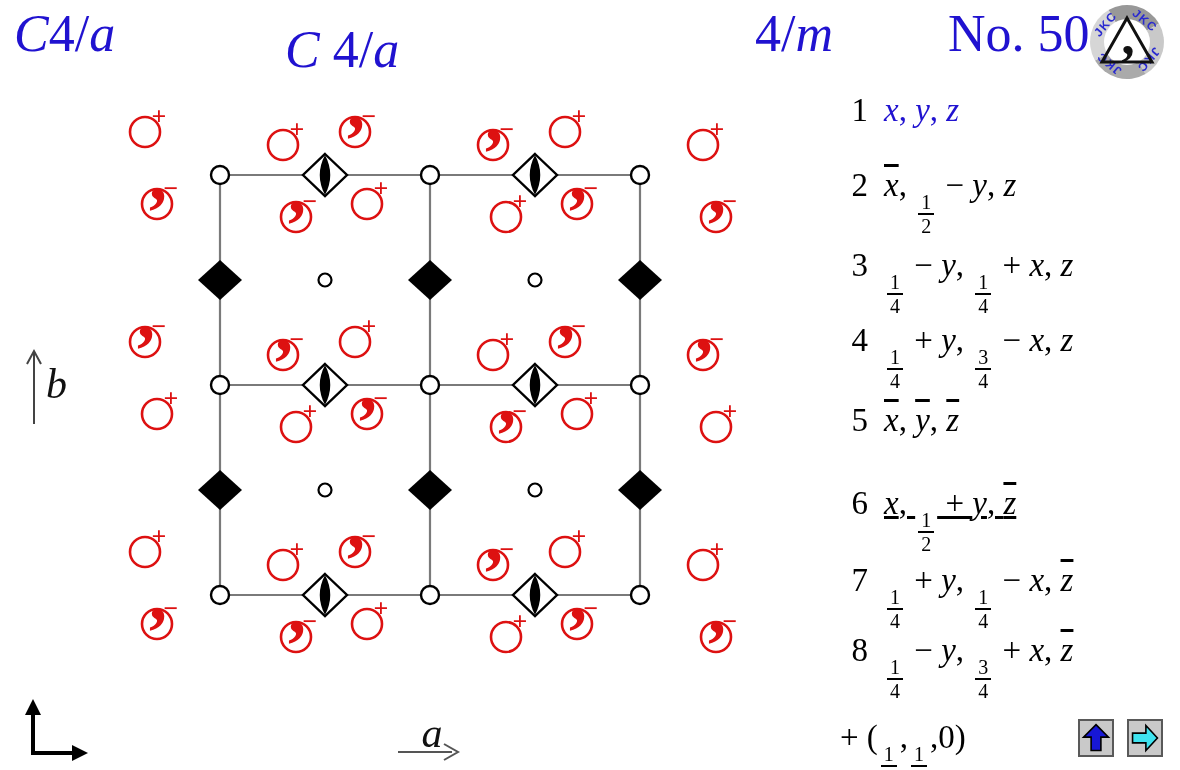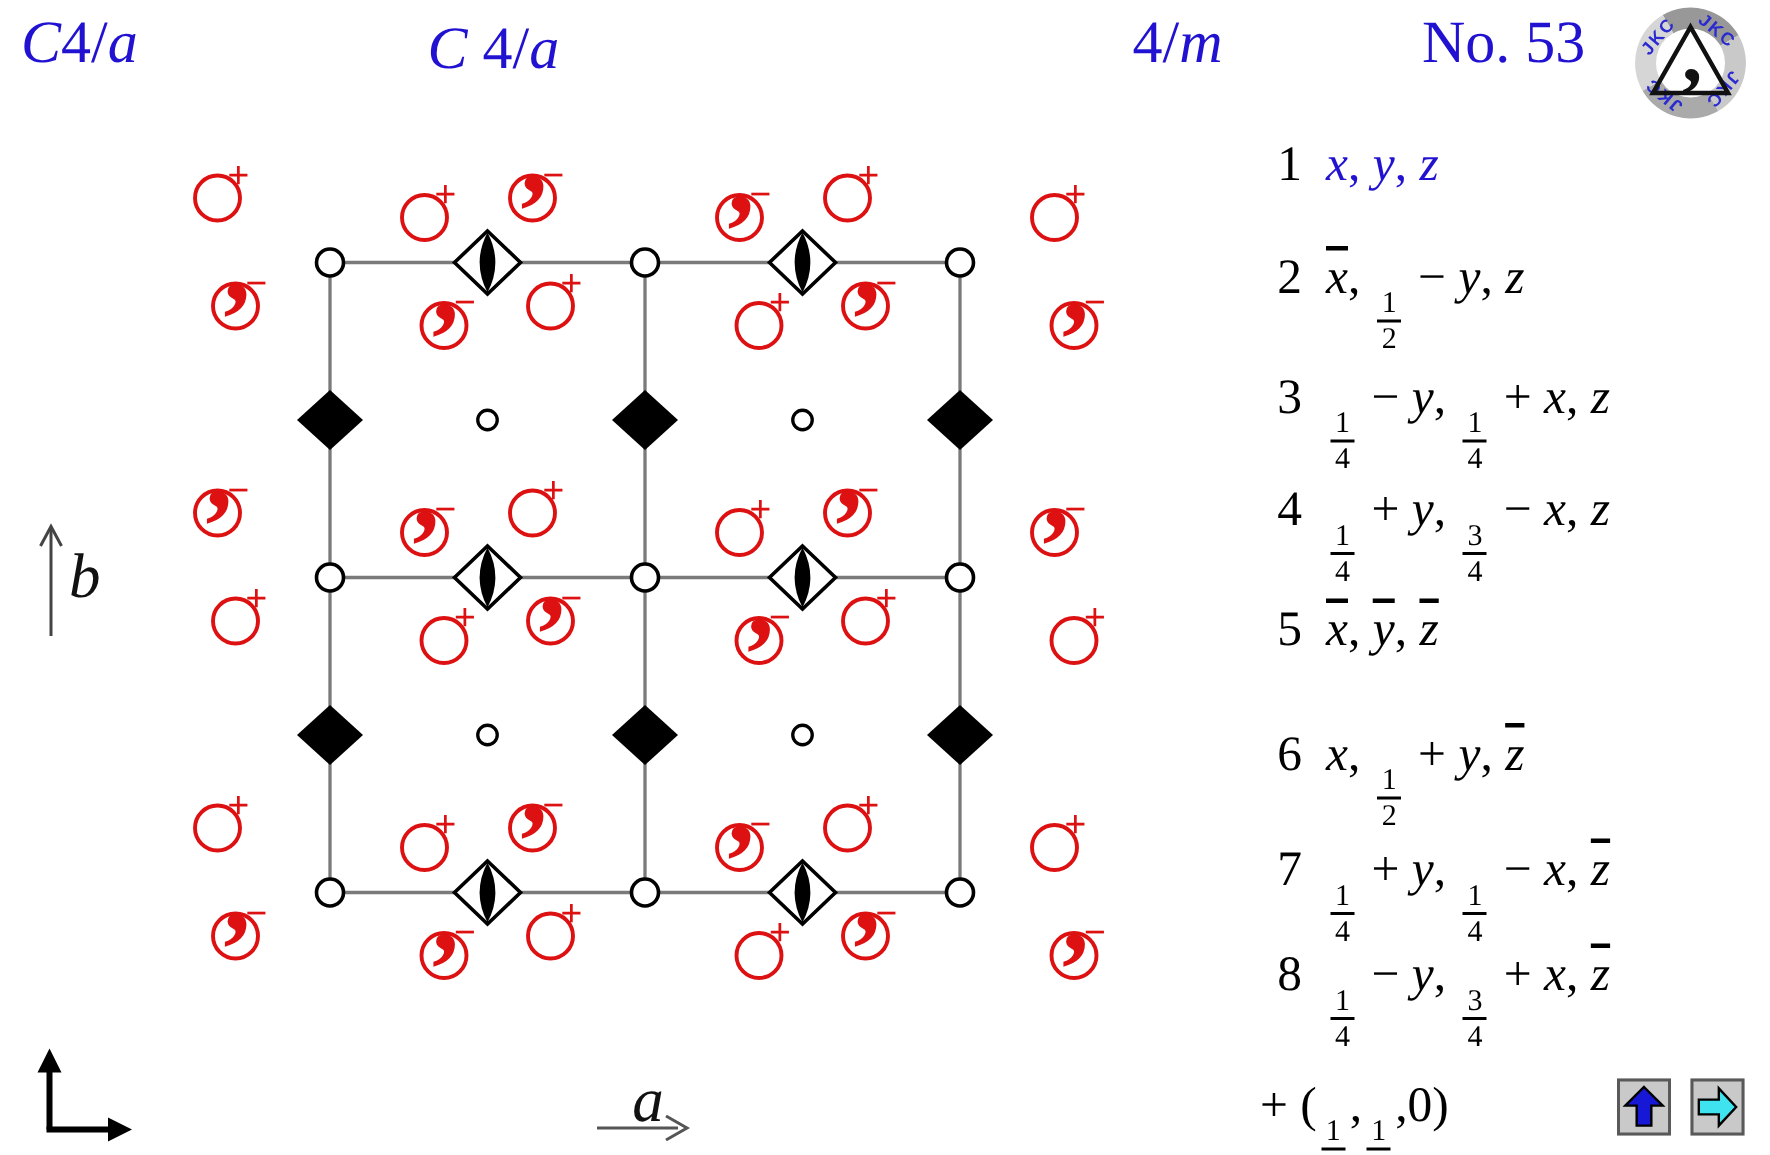--- a/index.html
+++ b/index.html
@@ -1,43 +1,43 @@
 <!DOCTYPE html>
 <html style="--blue: #2012d0; --btnface: #c9c9c9; --arrow-up: #1717d6; --arrow-next: #3fe3ef;"><head>
 <meta charset="utf-8">
 <style>
   html,body{margin:0;padding:0}
   body{
     width:1180px;height:770px;position:relative;background:#fff;overflow:hidden;
     font-family:"Liberation Serif", serif;color:#000;
   }
   .abs{position:absolute}
-  .hdr{color:var(--blue,#2012d0);font-size:40px;white-space:nowrap}
+  .hdr{color:var(--blue,#2012d0);font-size:52px;white-space:nowrap}
   .it{font-style:italic}
   .ovl{font-style:italic;text-decoration:overline}
   .frac{display:inline-flex;flex-direction:column;align-items:center;line-height:1;
         vertical-align:-13px;margin:0 3px;}
   .frac .num{font-size:20px;display:block;padding:0 3px 1px;border-bottom:2px solid #000}
   .frac .den{font-size:20px;display:block;padding-top:1px}
   .pos-row{position:absolute;left:840px;height:54px;line-height:54px;font-size:33px;white-space:nowrap}
   .pos-num{display:inline-block;width:28px;text-align:right;margin-right:16px}
   .blue{color:var(--blue,#2012d0)}
   .nav-btn{position:absolute;width:36px;height:38px;background:var(--btnface,#c9c9c9);
            border:2.5px solid #595959;box-sizing:border-box;cursor:pointer}
   .nav-btn svg{display:block;width:100%;height:100%}
   #diagram{position:absolute;left:0;top:0}
   #logo{position:absolute;left:1089px;top:4px;width:76px;height:76px}
 </style>
 </head>
 <body>
 
 <div class="abs hdr" style="left:14px;top:4px"><span class="it">C</span><span>4/</span><span class="it">a</span></div>
-<div class="abs hdr" style="left:285px;top:8px"><span class="it">C</span><span> 4/</span><span class="it">a</span></div>
+<div class="abs hdr" style="left:285px;top:20px"><span class="it">C</span><span> 4/</span><span class="it">a</span></div>
 <div class="abs hdr" style="left:755px;top:4px"><span>4/</span><span class="it">m</span></div>
-<div class="abs hdr" style="left:948px;top:4px">No. 53</div>
+<div class="abs hdr" style="left:948px;top:4px">No. 50</div>
 
 <div id="logo">
   <svg viewBox="0 0 76 76" width="76" height="76">
     <path d="M38,38 L19.5,6  A37,37 0 0 1 70,19.5 Z" fill="#989898"></path>
     <path d="M38,38 L70,19.5 A37,37 0 0 1 56.5,70 Z" fill="#c9c9c9"></path>
     <path d="M38,38 L56.5,70 A37,37 0 0 1 6,56.5  Z" fill="#aaaaaa"></path>
     <path d="M38,38 L6,56.5  A37,37 0 0 1 19.5,6  Z" fill="#d6d6d6"></path>
     <circle cx="38" cy="38" r="23" fill="#ffffff"></circle>
     <g id="logo-letters">
         <text x="38" y="14" text-anchor="middle" transform="rotate(-50 38 38)" font-size="12" font-weight="bold" font-family="Liberation Sans, sans-serif" letter-spacing="1.5" fill="#2a2ad0">JKC</text>
@@ -215,21 +215,21 @@
           <span class="den">4</span>
         </span><span> + </span><span class="it">x</span><span>, </span><span class="it">z</span></span></div>
     <div class="pos-row" style="top: 313px;"><span class="pos-num">4</span><span><span class="frac">
           <span class="num">1</span>
           <span class="den">4</span>
         </span><span> + </span><span class="it">y</span><span>, </span><span class="frac">
           <span class="num">3</span>
           <span class="den">4</span>
         </span><span> − </span><span class="it">x</span><span>, </span><span class="it">z</span></span></div>
     <div class="pos-row" style="top: 393px;"><span class="pos-num">5</span><span><span class="ovl">x</span><span>, </span><span class="ovl">y</span><span>, </span><span class="ovl">z</span></span></div>
-    <div class="pos-row" style="top: 476px;"><span class="pos-num">6</span><span><span class="it">x</span><span>, </span><span class="frac">
+    <div class="pos-row" style="top: 476px; text-decoration: underline;"><span class="pos-num">6</span><span><span class="it">x</span><span>, </span><span class="frac">
           <span class="num">1</span>
           <span class="den">2</span>
         </span><span> + </span><span class="it">y</span><span>, </span><span class="ovl">z</span></span></div>
     <div class="pos-row" style="top: 553px;"><span class="pos-num">7</span><span><span class="frac">
           <span class="num">1</span>
           <span class="den">4</span>
         </span><span> + </span><span class="it">y</span><span>, </span><span class="frac">
           <span class="num">1</span>
           <span class="den">4</span>
         </span><span> − </span><span class="it">x</span><span>, </span><span class="ovl">z</span></span></div>

